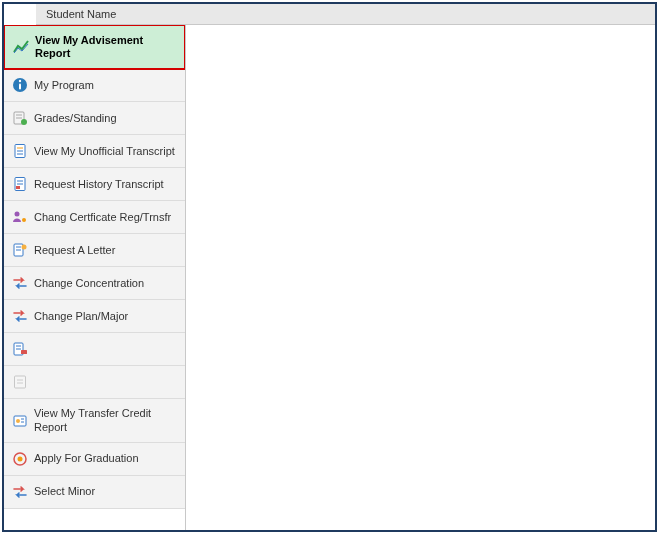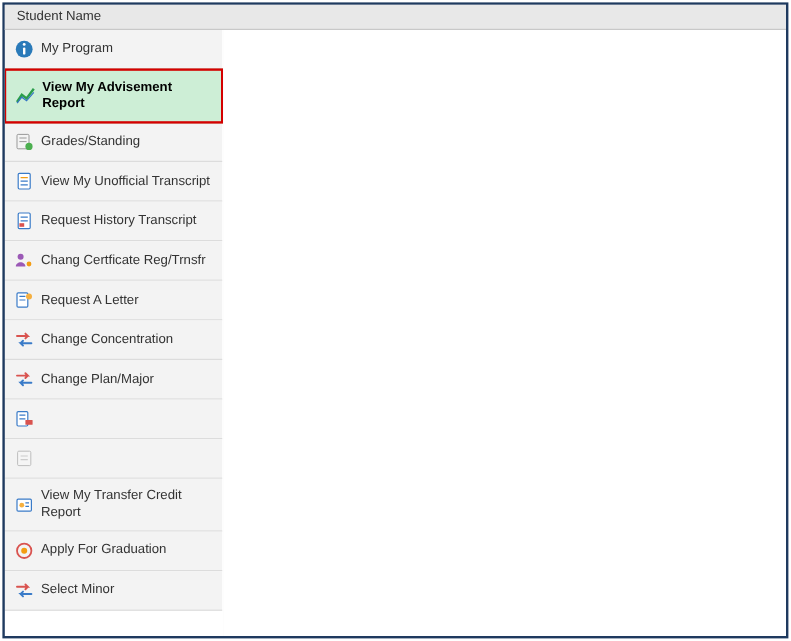--- a/index.html
+++ b/index.html
@@ -20,20 +20,21 @@
       background: #fff;
       display: flex;
       flex-direction: column;
     }
     .header {
       background: #e8e8e8;
       border-bottom: 1px solid #c8c8c8;
       padding: 4px 10px;
       font-size: 11px;
       color: #333;
+      margin-left: 32px;
     }
     .body {
       flex: 1;
       display: flex;
       overflow: hidden;
     }
     .sidebar {
       width: 182px;
       border-right: 1px solid #c8c8c8;
       background: #fff;
@@ -88,39 +89,39 @@
 <div class="window">
 
   <div class="header">
     <span>Student Name</span>
   </div>
 
   <div class="body">
 
     <div class="sidebar">
 
+      <div class="menu-item selected">
+        <span class="icon">
+          <svg viewBox="0 0 16 16">
+              <polyline points="1,13 5,7 9,10 15,2" fill="none" stroke="#2a9d4a" stroke-width="2"></polyline>
+              <polyline points="1,14 5,9 9,12 15,5" fill="none" stroke="#3474c4" stroke-width="1"></polyline>
+            </svg>
+        </span>
+        <span class="label">View My Advisement Report</span>
+      </div>
+
       <div class="menu-item">
         <span class="icon">
           <svg viewBox="0 0 16 16">
               <circle cx="8" cy="8" r="7" fill="#2a7ab9"></circle>
               <rect x="7" y="6.5" width="2" height="6" fill="#fff" rx="1"></rect>
               <circle cx="8" cy="4" r="1.2" fill="#fff"></circle>
             </svg>
         </span>
         <span class="label">My Program</span>
-      </div>
-
-      <div class="menu-item selected">
-        <span class="icon">
-          <svg viewBox="0 0 16 16">
-              <polyline points="1,13 5,7 9,10 15,2" fill="none" stroke="#2a9d4a" stroke-width="2"></polyline>
-              <polyline points="1,14 5,9 9,12 15,5" fill="none" stroke="#3474c4" stroke-width="1"></polyline>
-            </svg>
-        </span>
-        <span class="label">View My Advisement Report</span>
       </div>
 
       <div class="menu-item">
         <span class="icon">
           <svg viewBox="0 0 16 16">
               <rect x="2" y="2" width="10" height="12" rx="1" fill="#f4f4f4" stroke="#888" stroke-width="0.7"></rect>
               <line x1="4" y1="5" x2="10" y2="5" stroke="#888" stroke-width="0.7"></line>
               <line x1="4" y1="8" x2="10" y2="8" stroke="#888" stroke-width="0.7"></line>
               <circle cx="12" cy="12" r="3" fill="#4caf50"></circle>
             </svg>

